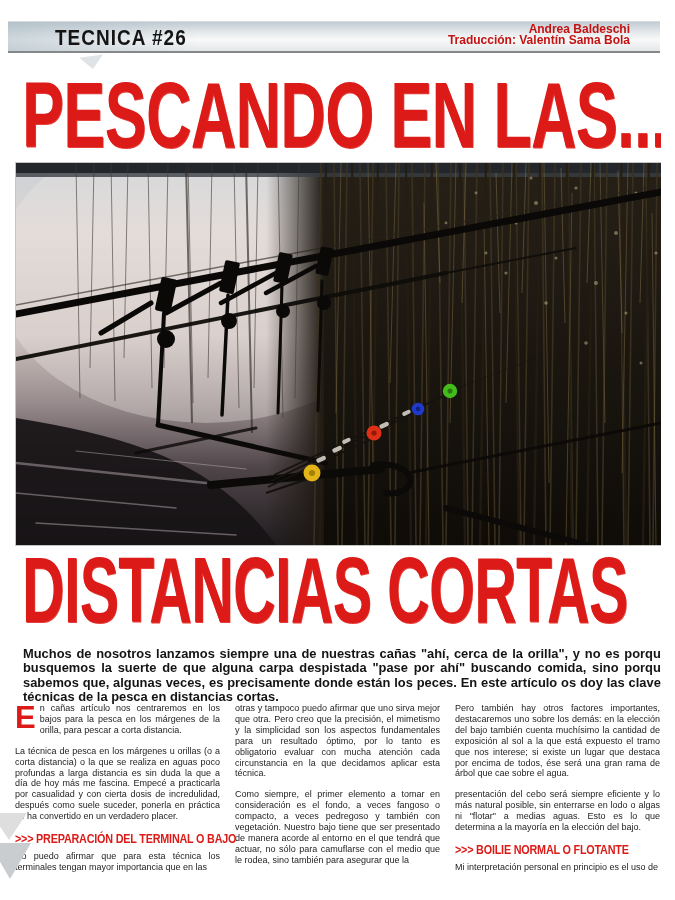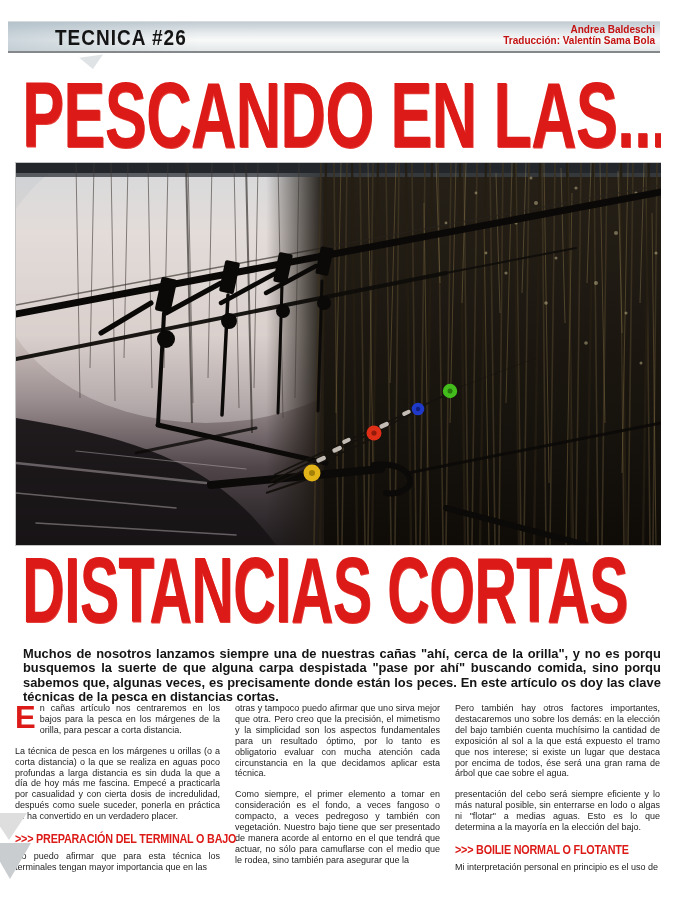--- a/index.html
+++ b/index.html
@@ -8,22 +8,22 @@
 
   
   .header-bar{position:absolute;left:8px;top:21px;width:652px;height:29px;
      background:linear-gradient(180deg,#c2ccd3 0%,#e8ecee 40%,#f8f9f9 62%,#e3e7e8 100%);
      border-bottom:2px solid #85888a;border-top:1px solid #d7dbdd;}
   .header-bar::before{content:"";position:absolute;left:0;top:0;width:190px;height:100%;
      background:linear-gradient(90deg,#a9bac4 0%,rgba(169,186,196,0) 100%);opacity:.55;}
   .header-title{position:absolute;left:47px;top:3px;font-weight:900;font-size:19px;
      color:#141414;letter-spacing:1px;transform:scaleY(1.15);transform-origin:left top;
      white-space:nowrap;}
-  .credits{position:absolute;right:6px;top:24px;text-align:right;color:#c41212;
-     font-size:10px;font-weight:bold;line-height:11px;}
+  .credits{position:absolute;right:31px;top:24px;text-align:right;color:#c41212;
+     font-size:12px;font-weight:bold;line-height:11px;}
   .tri{width:0;height:0;position:absolute;}
   .tri-header{left:80px;top:56px;border-left:12px solid transparent;
      border-right:12px solid transparent;border-top:13px solid #dfe3e6;transform:rotate(-8deg);}
   .tri-left-1{left:-9px;top:813px;border-left:18px solid transparent;
      border-right:18px solid transparent;border-top:27px solid #dedede;}
   .tri-left-2{left:-11px;top:843px;border-left:21px solid transparent;
      border-right:21px solid transparent;border-top:36px solid #c9cdcf;}
 
   
   .big-title{position:absolute;left:22px;margin:0;white-space:nowrap;color:#dc1a17;

